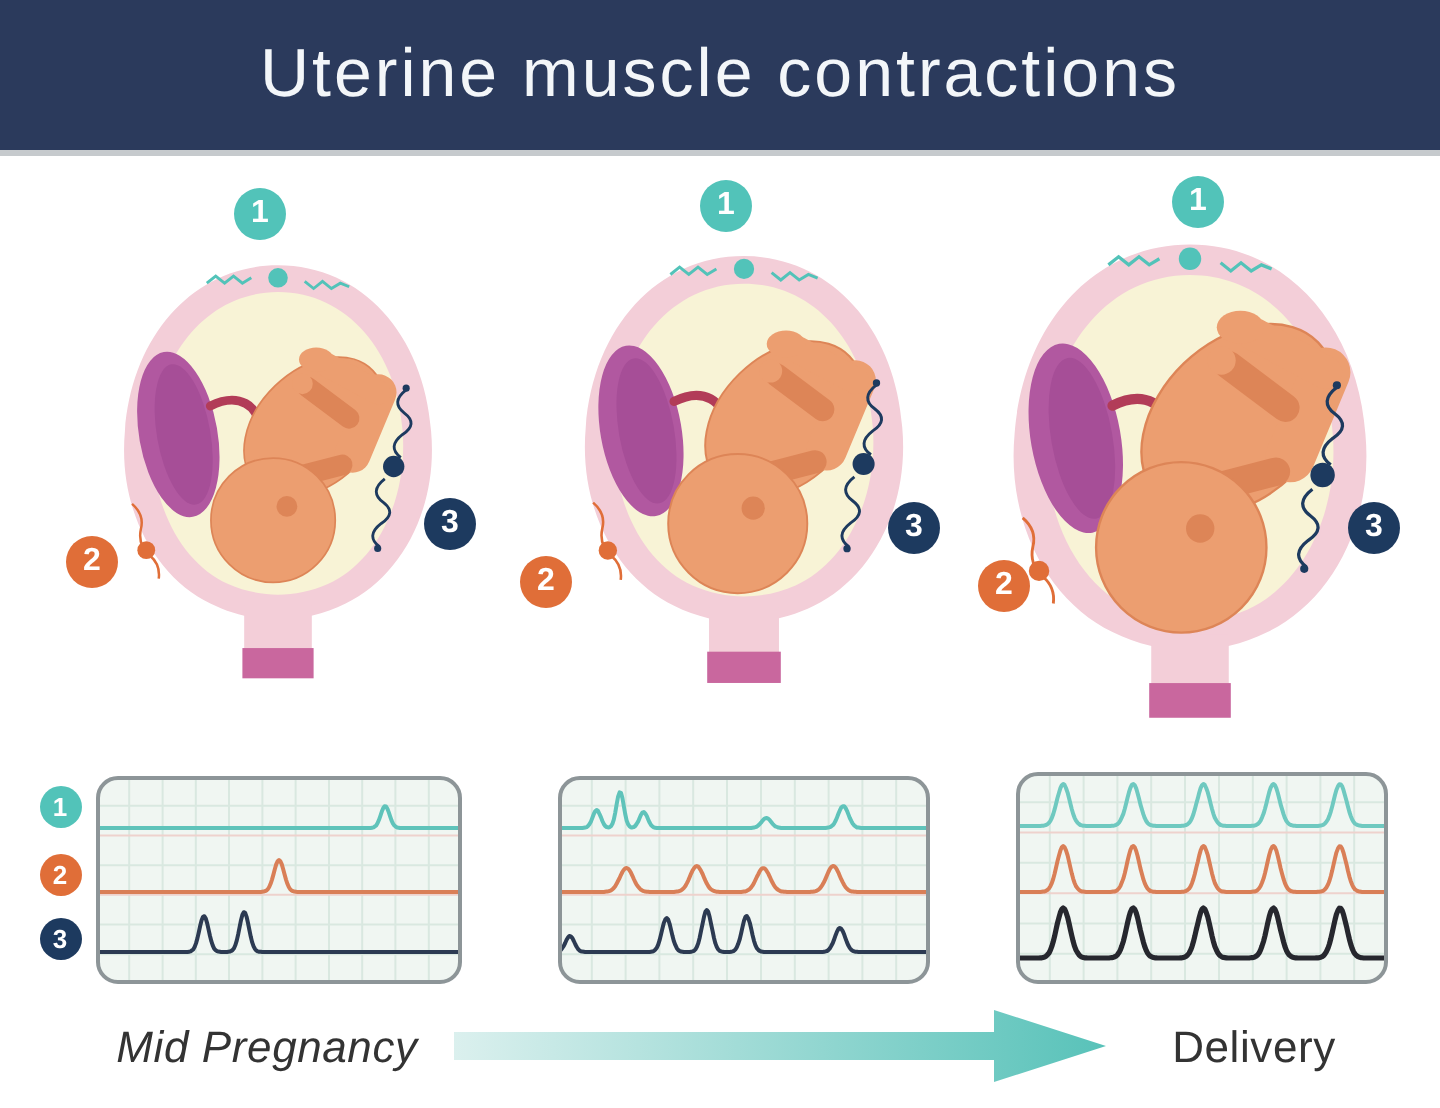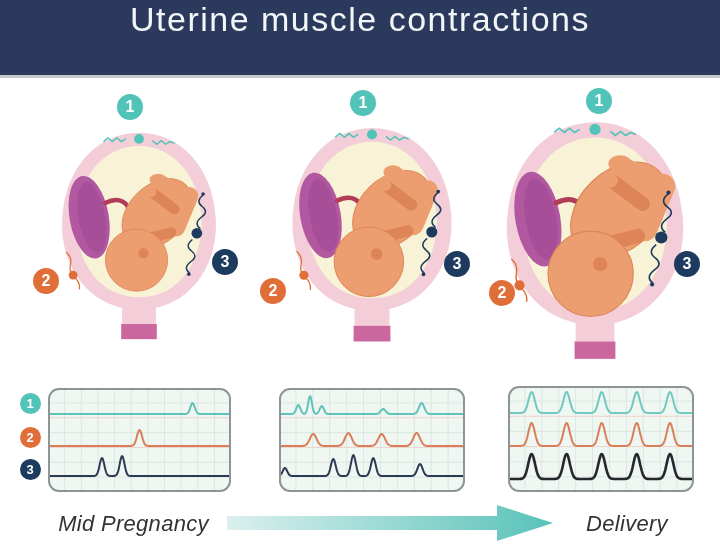--- a/index.html
+++ b/index.html
@@ -1,18 +1,18 @@
 <!DOCTYPE html>
 <html><head>
 <meta charset="utf-8">
 <style>
   html,body{margin:0;padding:0;background:#ffffff;font-family:"Liberation Sans",sans-serif;}
   #canvas{position:relative;width:720px;height:554px;background:#ffffff;overflow:hidden;}
   .title-bar{position:absolute;left:0;top:0;width:720px;height:75px;background:#2b3a5c;
-             border-bottom:3px solid #c6cacd;display:flex;justify-content:center;}
+             border-bottom:3px solid #c6cacd;display:flex;align-items:center;justify-content:center;}
   .title-bar h1{margin:0;color:#f3f6f9;font-size:34px;font-weight:400;letter-spacing:1.5px;}
   .fig{position:absolute;}
   .fig svg{display:block;width:100%;height:auto;}
   .badge{position:absolute;border-radius:50%;color:#ffffff;display:flex;align-items:center;
          justify-content:center;font-weight:bold;line-height:1;box-sizing:border-box;}
   .chart{position:absolute;}
   .chart svg{display:block;}
   .footer-label{position:absolute;font-size:22px;color:#333333;text-align:center;letter-spacing:0.3px;}
   .arrow{position:absolute;left:224px;top:502px;}
 </style>
@@ -245,21 +245,21 @@
   <svg class="arrow" width="332" height="42" viewBox="0 0 332 42">
     <defs>
       <linearGradient id="arrowGrad" x1="0" y1="0" x2="1" y2="0">
         <stop offset="0" stop-color="#dbf0ee"></stop>
         <stop offset="1" stop-color="#58c2b9"></stop>
       </linearGradient>
     </defs>
     <path d="M3,14 L273,14 L273,3 L329,21 L273,39 L273,28 L3,28 Z" fill="url(#arrowGrad)"></path>
   </svg>
 
-  <span class="footer-label" style="left:566px;top:511px;width:122px;font-style:italic;">Delivery</span>
+  <span class="footer-label" style="left:566px;top:511px;width:122px;">Delivery</span>
 <div class="badge" style="left: 117px; top: 94px; width: 26px; height: 26px; background: rgb(82, 195, 185); font-size: 16px;">1</div>
     <div class="badge" style="left: 33px; top: 268px; width: 26px; height: 26px; background: rgb(224, 110, 56); font-size: 16px;">2</div>
     <div class="badge" style="left: 212px; top: 249px; width: 26px; height: 26px; background: rgb(29, 58, 95); font-size: 16px;">3</div>
     <div class="badge" style="left: 350px; top: 90px; width: 26px; height: 26px; background: rgb(82, 195, 185); font-size: 16px;">1</div>
     <div class="badge" style="left: 260px; top: 278px; width: 26px; height: 26px; background: rgb(224, 110, 56); font-size: 16px;">2</div>
     <div class="badge" style="left: 444px; top: 251px; width: 26px; height: 26px; background: rgb(29, 58, 95); font-size: 16px;">3</div>
     <div class="badge" style="left: 586px; top: 88px; width: 26px; height: 26px; background: rgb(82, 195, 185); font-size: 16px;">1</div>
     <div class="badge" style="left: 489px; top: 280px; width: 26px; height: 26px; background: rgb(224, 110, 56); font-size: 16px;">2</div>
     <div class="badge" style="left: 674px; top: 251px; width: 26px; height: 26px; background: rgb(29, 58, 95); font-size: 16px;">3</div>
     <div class="badge" style="left: 19.5px; top: 392.5px; width: 21px; height: 21px; background: rgb(82, 195, 185); font-size: 13px;">1</div>

